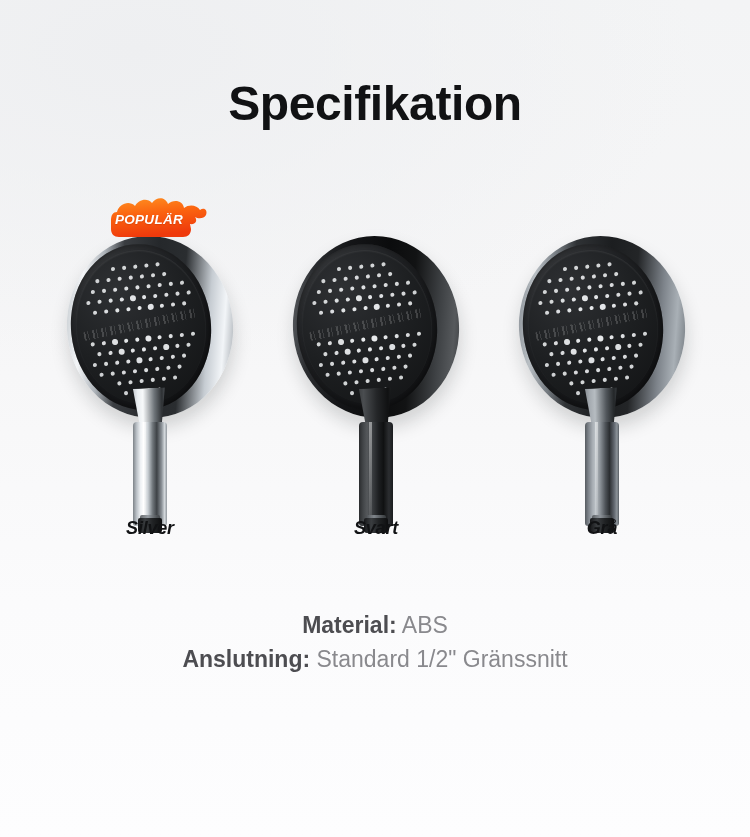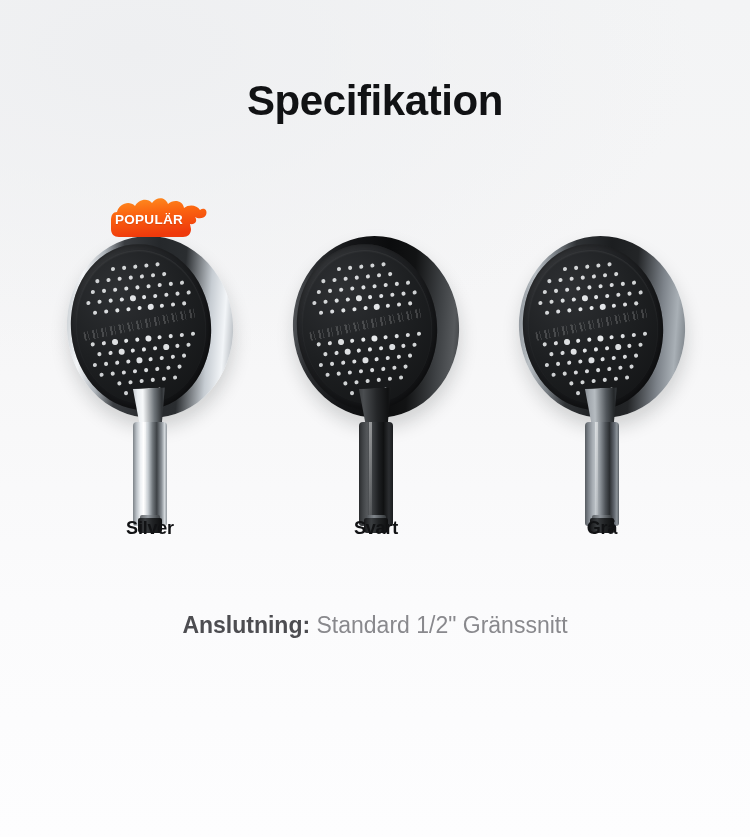--- a/index.html
+++ b/index.html
@@ -25,34 +25,35 @@
     box-sizing: border-box;
   }
 
   
   .title {
     position: absolute;
     top: 78px;
     left: 0;
     width: 750px;
     text-align: center;
-    font-size: 42px;
+    font-size: 48px;
     font-weight: bold;
     letter-spacing: -0.4px;
     color: #111214;
     line-height: 1.1;
   }
 
   
   .products {
     position: absolute;
     top: 196px;
     left: 0;
     width: 750px;
     height: 350px;
+    font-style: italic;
   }
   .product {
     position: absolute;
     top: 0;
     width: 210px;
     height: 350px;
   }
   .product.p0 { left: 45px; }
   .product.p1 { left: 271px; }
   .product.p2 { left: 497px; }
@@ -610,18 +611,22 @@
         <div class="base-ring"></div>
         <div class="base"></div>
       </div>
       <div class="color-label">Grå</div>
     </div>
 
   </div>
 
   <div class="specs">
     <div class="spec-row">
+      <span class="spec-key">Material:</span>
+      <span class="spec-val">ABS</span>
+    </div>
+    <div class="spec-row">
       <span class="spec-key">Anslutning:</span>
       <span class="spec-val">Standard 1/2" Gränssnitt</span>
     </div>
   </div>
 
 </div>
 
 </body></html>

